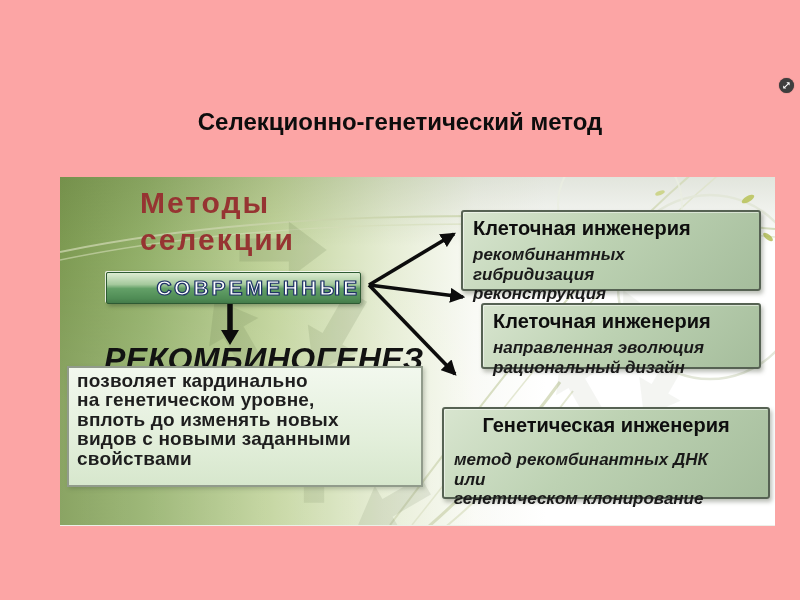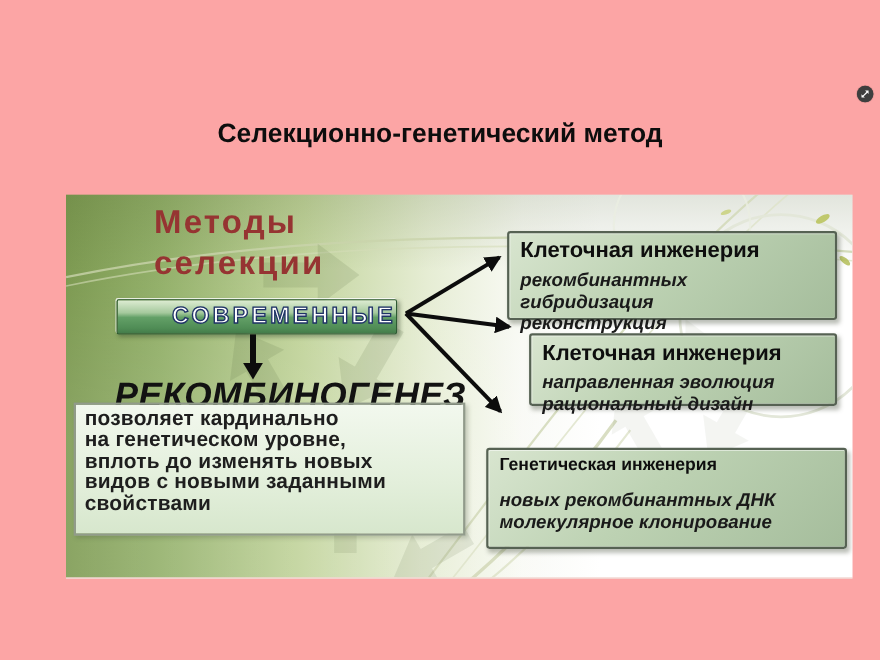--- a/index.html
+++ b/index.html
@@ -49,21 +49,21 @@
         background:linear-gradient(135deg,#d8e5cf 0%,#bdd2b3 45%,#a5bd9c 100%);
         box-shadow:2px 3px 4px rgba(60,70,50,0.35), inset 1px 1px 0 rgba(255,255,255,0.5);
         padding:5px 10px;margin-top:16px;}
   .gbox .btitle{font-size:20px;font-weight:bold;color:#0e0e0e;white-space:nowrap;}
   .gbox .bline{font-size:17px;line-height:19.5px;font-weight:bold;font-style:italic;
                color:#1a1a1a;white-space:nowrap;}
   .gbox .blines{margin-top:5px;}
   #box1{left:401px;top:17px;width:300px;height:81px;}
   #box2{left:421px;top:110px;width:280px;height:66px;}
   #box3{left:382px;top:214px;width:328px;height:92px;}
-  #box3 .btitle{font-size:16px;}
+  #box3 .btitle{font-size:20px;text-align:center;}
   #box3 .blines{margin-top:13px;}
 
   .arrows{position:absolute;inset:0;pointer-events:none;}
 </style>
 </head>
 <body>
 
 <div class="page">
 
   <div class="title">Селекционно-генетический метод</div>
@@ -139,22 +139,23 @@
       <div class="btitle">Клеточная инженерия</div>
       <div class="blines">
         <div class="bline">направленная эволюция</div>
         <div class="bline">рациональный дизайн</div>
       </div>
     </div>
 
     <div class="gbox" id="box3">
       <div class="btitle">Генетическая инженерия</div>
       <div class="blines">
-        <div class="bline">новых рекомбинантных ДНК</div>
-        <div class="bline">молекулярное клонирование</div>
+        <div class="bline">метод рекомбинантных ДНК</div>
+        <div class="bline">или</div>
+        <div class="bline">генетическом клонирование</div>
       </div>
     </div>
 
     <svg class="arrows" width="715" height="348" viewBox="0 0 715 348">
       <defs>
         <marker id="ah" viewBox="0 0 10 10" refX="8.5" refY="5" markerWidth="4.2" markerHeight="4.2" orient="auto">
           <path d="M0,0 L10,5 L0,10 z" fill="#0c0c0c"></path>
         </marker>
       </defs>
       <line x1="309" y1="108" x2="394" y2="57" stroke="#0c0c0c" stroke-width="3.6" marker-end="url(#ah)"></line>

